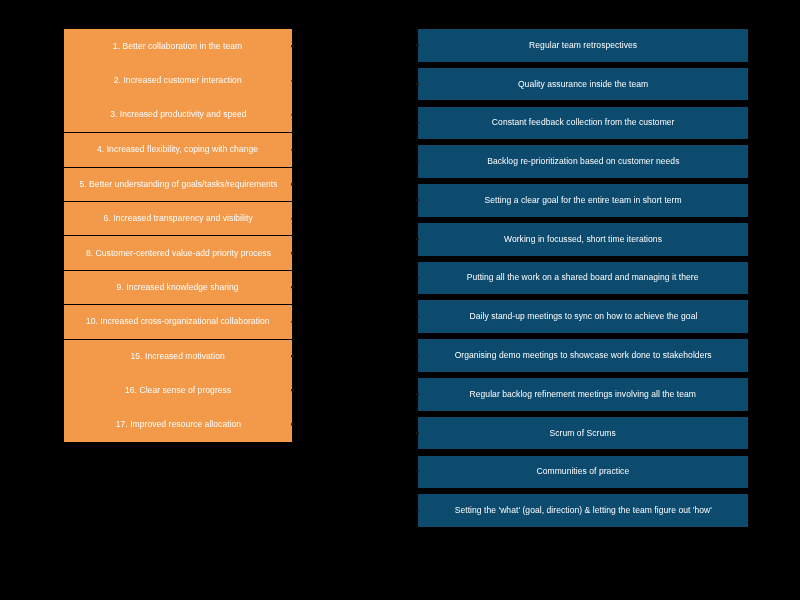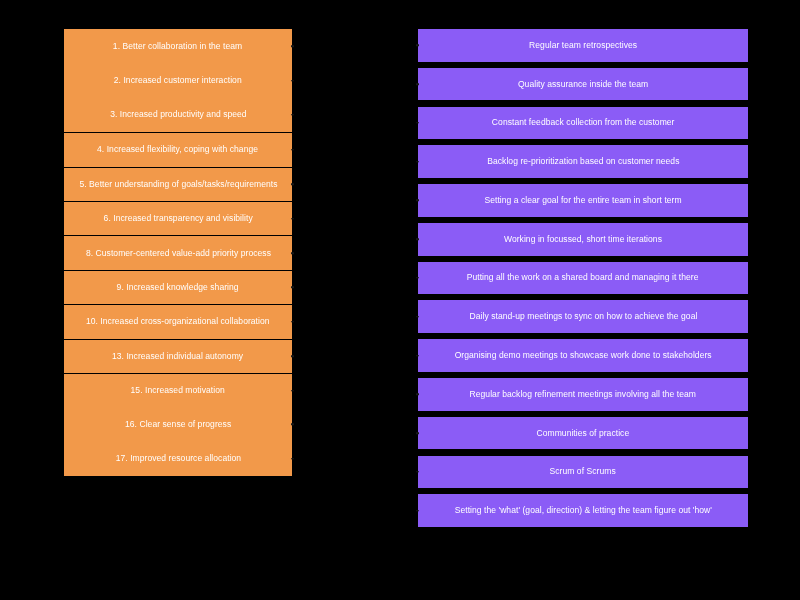--- a/index.html
+++ b/index.html
@@ -73,21 +73,21 @@
     position: absolute;
     left: 418px;
     top: 29px;
     width: 330px;
     display: flex;
     flex-direction: column;
     gap: 6.2px;
   }
   .row-blue {
     position: relative;
-    background: #8b5cf6;
+    background: #0c4a6e;
     height: 32.6px;
     display: flex;
     align-items: center;
     justify-content: center;
     box-sizing: border-box;
     padding: 0 6px;
   }
   .row-blue .label {
     color: #FFFFFF;
     font-size: 9.2px;
@@ -145,24 +145,20 @@
       </div>
       <div class="row-orange sep">
         <span class="label">9. Increased knowledge sharing</span>
         <span class="tick-left"></span>
       </div>
       <div class="row-orange sep">
         <span class="label">10. Increased cross-organizational collaboration</span>
         <span class="tick-left"></span>
       </div>
       <div class="row-orange sep">
-        <span class="label">13. Increased individual autonomy</span>
-        <span class="tick-left"></span>
-      </div>
-      <div class="row-orange sep">
         <span class="label">15. Increased motivation</span>
         <span class="tick-left"></span>
       </div>
       <div class="row-orange">
         <span class="label">16. Clear sense of progress</span>
         <span class="tick-left"></span>
       </div>
       <div class="row-orange">
         <span class="label">17. Improved resource allocation</span>
         <span class="tick-left"></span>
@@ -204,26 +200,26 @@
       </div>
       <div class="row-blue">
         <span class="label">Organising demo meetings to showcase work done to stakeholders</span>
         <span class="tick-right"></span>
       </div>
       <div class="row-blue">
         <span class="label">Regular backlog refinement meetings involving all the team</span>
         <span class="tick-right"></span>
       </div>
       <div class="row-blue">
+        <span class="label">Scrum of Scrums</span>
+        <span class="tick-right"></span>
+      </div>
+      <div class="row-blue">
         <span class="label">Communities of practice</span>
         <span class="tick-right"></span>
       </div>
       <div class="row-blue">
-        <span class="label">Scrum of Scrums</span>
-        <span class="tick-right"></span>
-      </div>
-      <div class="row-blue">
         <span class="label">Setting the 'what' (goal, direction) &amp; letting the team figure out 'how'</span>
         <span class="tick-right"></span>
       </div>
     </div>
 
 </div>
 
 </body></html>

